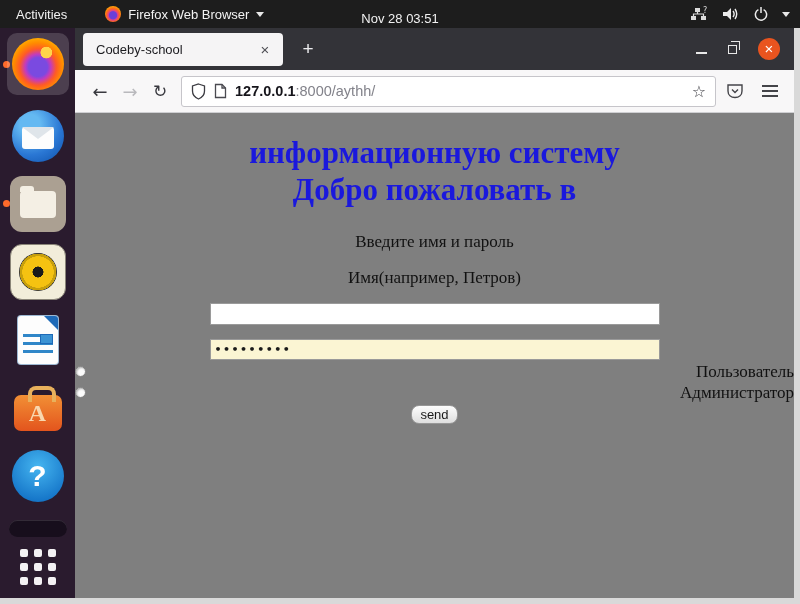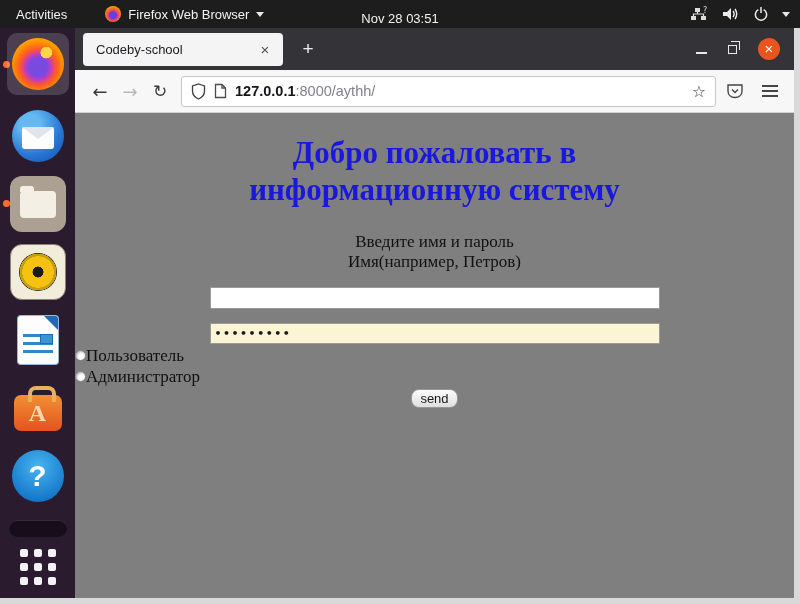--- a/index.html
+++ b/index.html
@@ -96,27 +96,27 @@
   .navbar .right-icons{display:flex;align-items:center;gap:18px;margin-right:6px;}
   .burger{width:16px;height:12px;
     background:linear-gradient(#444449 0 2px,transparent 2px 5px,#444449 5px 7px,transparent 7px 10px,#444449 10px 12px);}
 
   
   .content{position:absolute;left:0;top:85px;width:100%;height:485px;background:#7f7f7f;overflow:hidden;
     font-family:"Liberation Serif",serif;color:#111;text-align:center;}
   .page-title{margin-top:21px;font-size:31px;line-height:1.2;font-weight:bold;color:#1a18dd;}
   .page-title span{display:block;}
   .intro-label{margin-top:24px;font-size:17px;}
-  .name-label{font-size:17px;}
+  .name-label{margin-top:16px;font-size:17px;}
   .field{display:block;margin:0 auto;width:450px;height:22px;border:1px solid #9a9a9a;background:#fff;
     font-family:"DejaVu Sans",sans-serif;padding:0 4px;}
   .name-field{margin-top:15px;}
   .pass-label{margin-top:16px;font-size:17px;}
   .pass-field{margin-top:14px;height:21px;background:#fbf5d3;font-size:11px;font-weight:bold;letter-spacing:1.5px;color:#1a1a1a;}
-  .radio-row{margin-top:2px;height:19px;display:flex;align-items:center;justify-content:flex-start;gap:0;font-size:17px;}
+  .radio-row{margin-top:2px;height:19px;display:flex;align-items:center;justify-content:space-between;gap:0;font-size:17px;}
   .radio-row:first-of-type{margin-top:2px;}
   .radio-circle{width:11px;height:11px;border-radius:50%;background:#fcfcfc;border:1px solid #808080;
     box-shadow:inset 1px 1px 2px rgba(0,0,0,.3);}
   .send-btn{margin-top:3px;font-family:"Liberation Sans",sans-serif;font-size:13px;color:#1a1a1a;
     background:linear-gradient(#fdfdfd,#dedede);border:1px solid #979797;border-radius:8px;padding:1px 8px;}
 
   
   svg{display:block;}
 </style>
 </head>
@@ -243,22 +243,22 @@
             <path d="M2 2 H16 V8 C16 12 13 14.5 9 14.5 C5 14.5 2 12 2 8 Z" stroke="#444449" stroke-width="1.4" fill="none" rx="3"></path>
             <polyline points="6,6.5 9,9.5 12,6.5" stroke="#444449" stroke-width="1.4" fill="none"></polyline>
           </svg>
         </span>
         <span class="burger"></span>
       </div>
     </div>
 
     <div class="content">
       <h1 class="page-title">
+        <span>информационную систему</span>
         <span>Добро пожаловать в</span>
-        <span>информационную систему</span>
       </h1>
       <p class="intro-label">Введите имя и пароль</p>
       <p class="name-label">Имя(например, Петров)</p>
       <input class="field name-field" type="text" value="" style="">
       <input class="field pass-field" type="text" readonly="" value="•••••••••" style="">
       <div class="radio-row">
         <span class="radio-circle"></span>
         <span>Пользователь</span>
       </div>
       <div class="radio-row">

